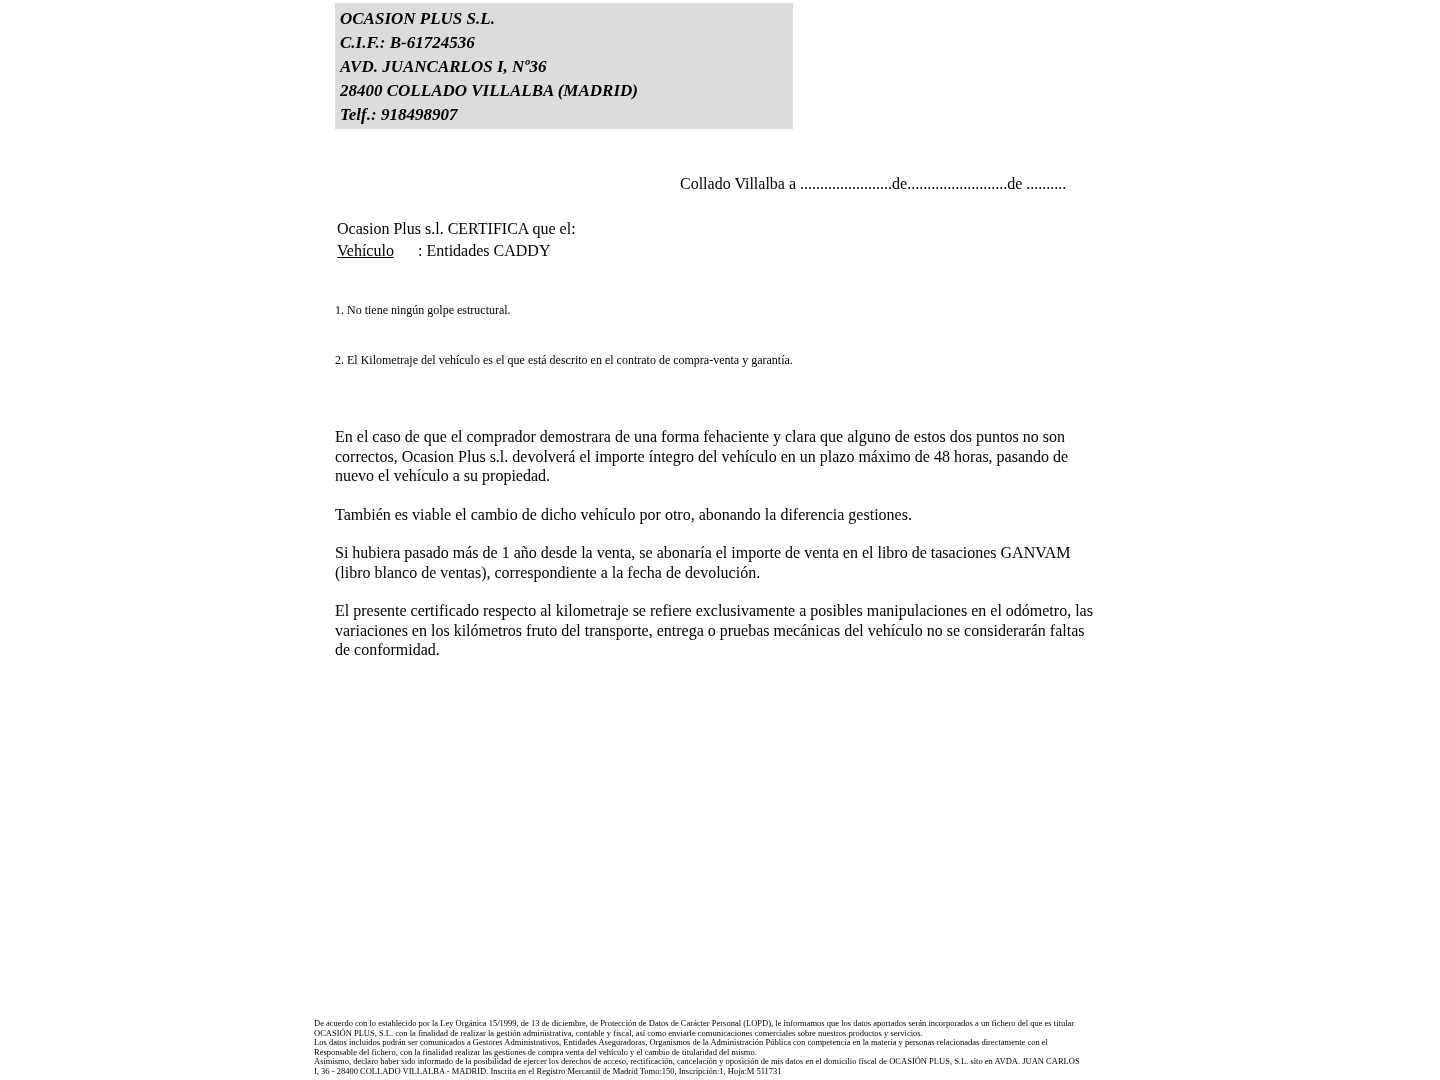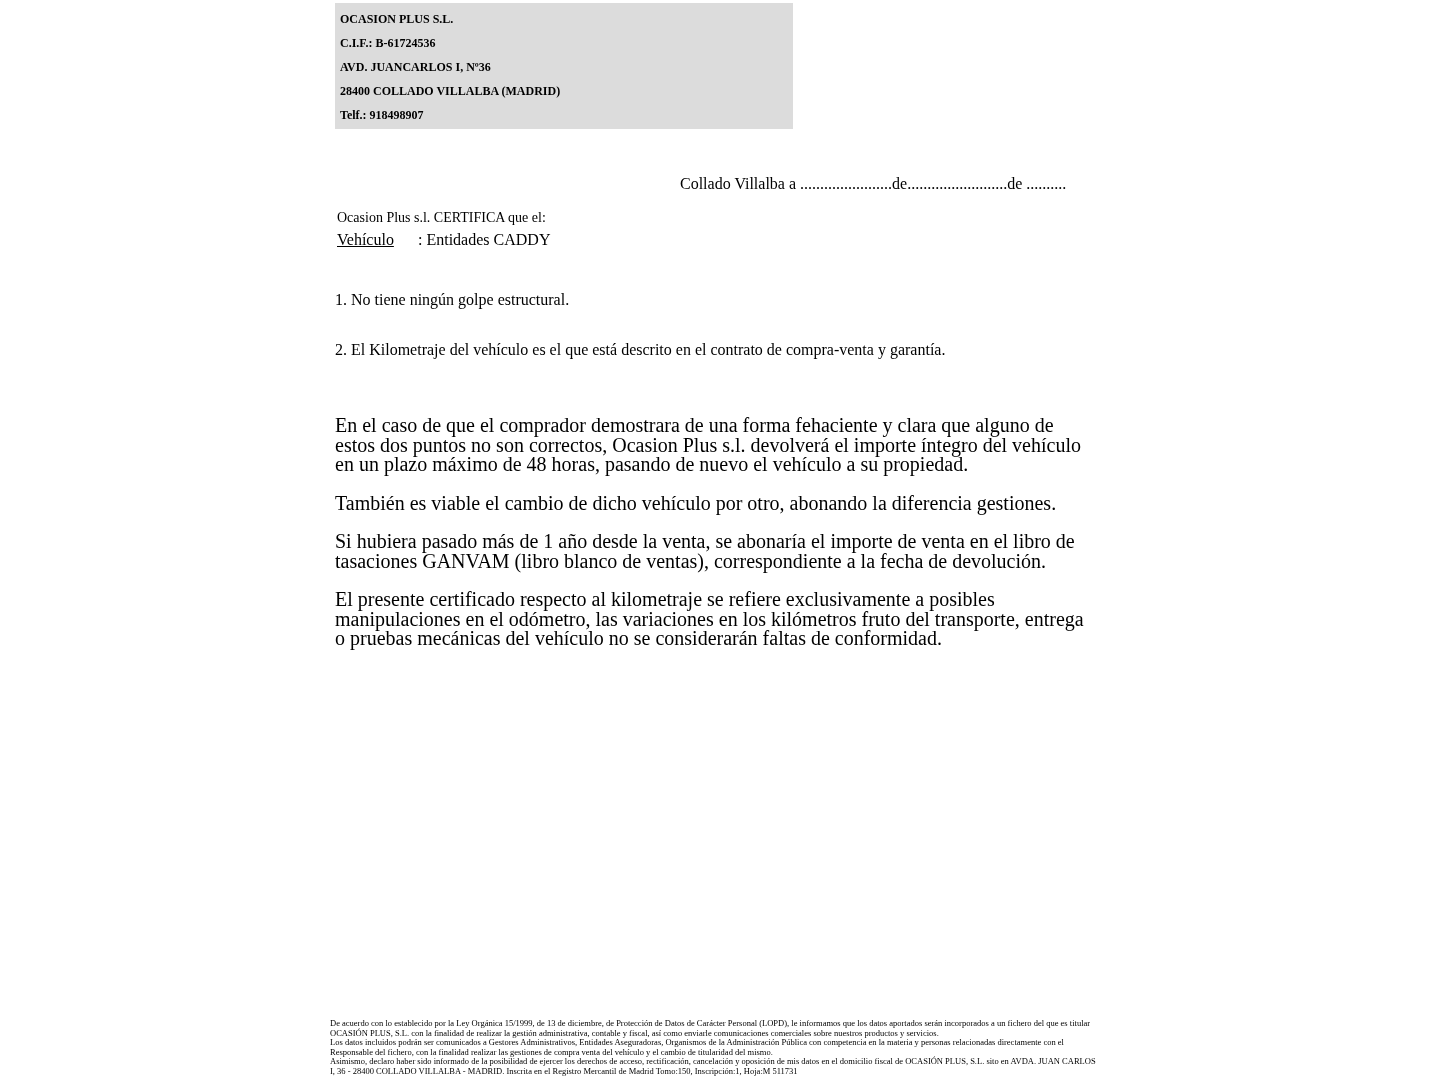--- a/index.html
+++ b/index.html
@@ -24,70 +24,71 @@
   }
   .company-box {
     margin-top: 3px;
     width: 458px;
     background: #dcdcdc;
     padding: 4px 0 2px 5px;
     box-sizing: border-box;
   }
   .company-box div {
     font-weight: bold;
-    font-size: 12px;
+    font-size: 17px;
     line-height: 24px;
     white-space: nowrap;
+    font-style: italic;
   }
   .date-line {
     margin-top: 45px;
     margin-left: 345px;
     font-size: 16px;
     line-height: 20px;
     white-space: nowrap;
   }
   .certify-intro {
-    margin-top: 14px;
+    margin-top: 25px;
     margin-left: 2px;
-    font-size: 14px;
+    font-size: 16px;
     line-height: 20px;
   }
   .field-row {
     margin-left: 2px;
     font-size: 16px;
     line-height: 23px;
   }
   .field-label-wrap {
     display: inline-block;
     width: 81px;
   }
   .field-label-wrap span {
     text-decoration: underline;
   }
   .point {
-    font-size: 16px;
+    font-size: 12px;
     line-height: 19.5px;
   }
   .point-1 { margin-top: 39px; }
   .point-2 { margin-top: 30px; }
   .para {
-    font-size: 20px;
+    font-size: 16px;
     line-height: 19.5px;
     margin-top: 19px;
     text-align: left;
   }
   .para-1 { margin-top: 57px; }
   .signature {
     margin-top: 192px;
     font-size: 16px;
     line-height: 20px;
   }
   .legal-footer {
     position: absolute;
-    left: 330px;
+    left: 314px;
     top: 1019px;
     width: 772px;
   }
   .legal-footer p {
     margin: 0;
     font-size: 8.5px;
     line-height: 9.6px;
   }
 </style>
 </head>

